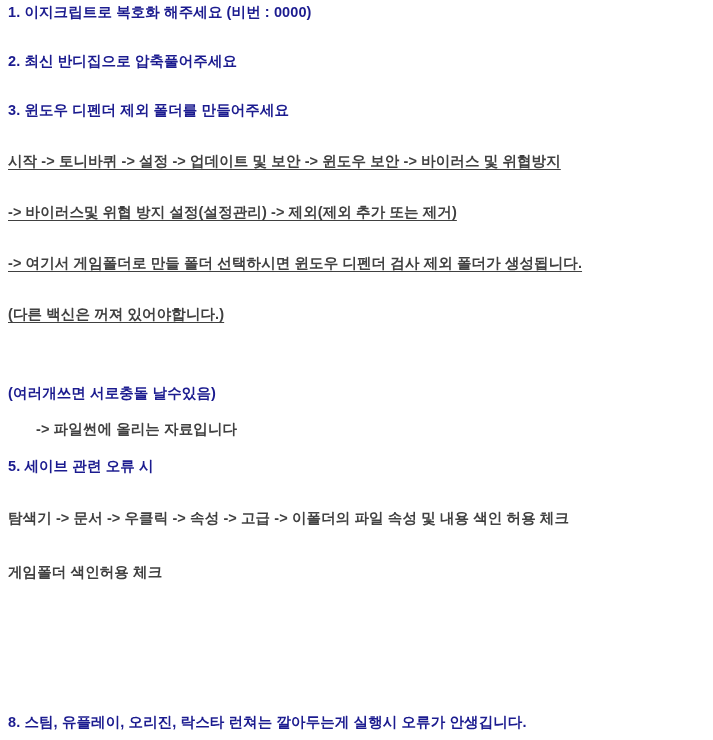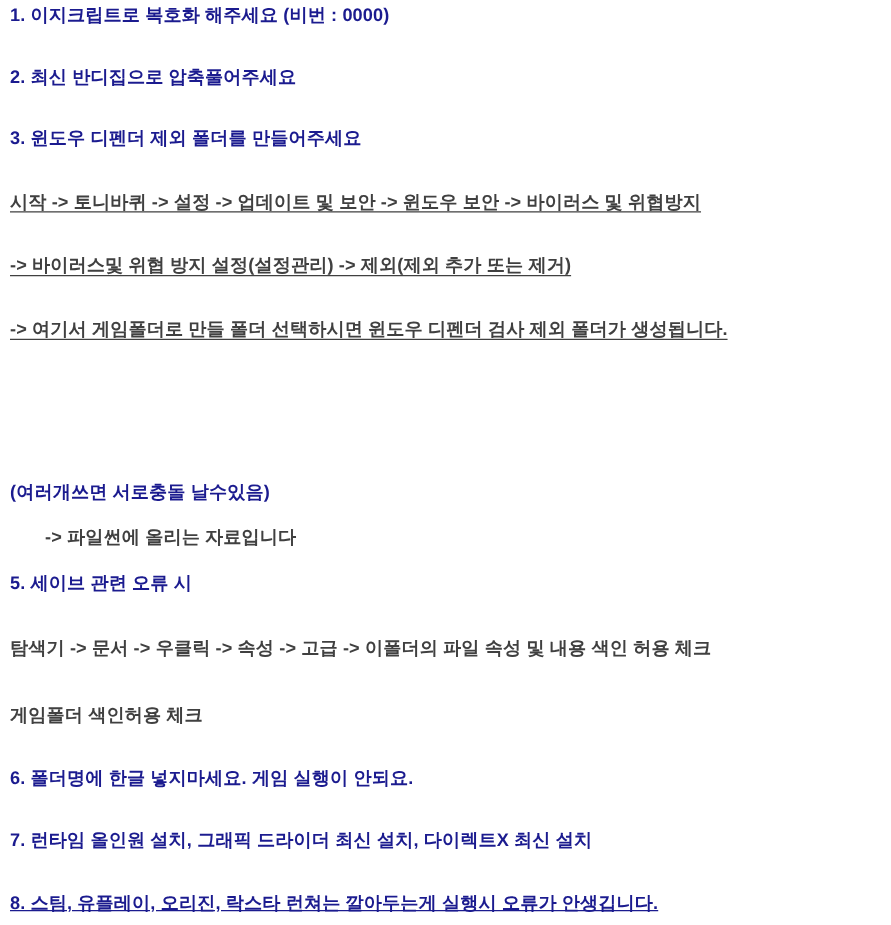--- a/index.html
+++ b/index.html
@@ -55,20 +55,23 @@
   </div>
 
   <div class="row line dark underline" style="top:203px;">
     <span>-&gt; 바이러스및 위협 방지 설정(설정관리) -&gt; 제외(제외 추가 또는 제거)</span>
   </div>
 
   <div class="row line dark underline" style="top:254px;">
     <span>-&gt; 여기서 게임폴더로 만들 폴더 선택하시면 윈도우 디펜더 검사 제외 폴더가 생성됩니다.</span>
   </div>
 
+  <div class="row line dark underline" style="top:305px;">
+    <span>(다른 백신은 꺼져 있어야합니다.)</span>
+  </div>
 
 
   <div class="row line navy" style="top:384px;">
     <span>(여러개쓰면 서로충돌 날수있음)</span>
   </div>
 
   <div class="row line dark" style="top:420px; left:36px;">
     <span>-&gt; 파일썬에 올리는 자료입니다</span>
   </div>
 
@@ -77,25 +80,19 @@
   </div>
 
   <div class="row line dark" style="top:563px;">
     <span>게임폴더 색인허용 체크</span>
   </div>
 
   <div class="row line dark" style="top:509px;">
     <span>탐색기 -&gt; 문서 -&gt; 우클릭 -&gt; 속성 -&gt; 고급 -&gt; 이폴더의 파일 속성 및 내용 색인 허용 체크</span>
   </div>
 
-  <div class="row line navy" style="top:613px;">
-    <span>6. 폴더명에 한글 넣지마세요. 게임 실행이 안되요.</span>
-  </div>
 
-  <div class="row line navy" style="top:663px;">
-    <span>7. 런타임 올인원 설치, 그래픽 드라이더 최신 설치, 다이렉트X 최신 설치</span>
-  </div>
 
-  <div class="row line navy" style="top:713px;text-decoration:underline;">
+  <div class="row line navy" style="top:713px;">
     <span>8. 스팀, 유플레이, 오리진, 락스타 런쳐는 깔아두는게 실행시 오류가 안생깁니다.</span>
   </div>
 
 </div>
 
 </body></html>

